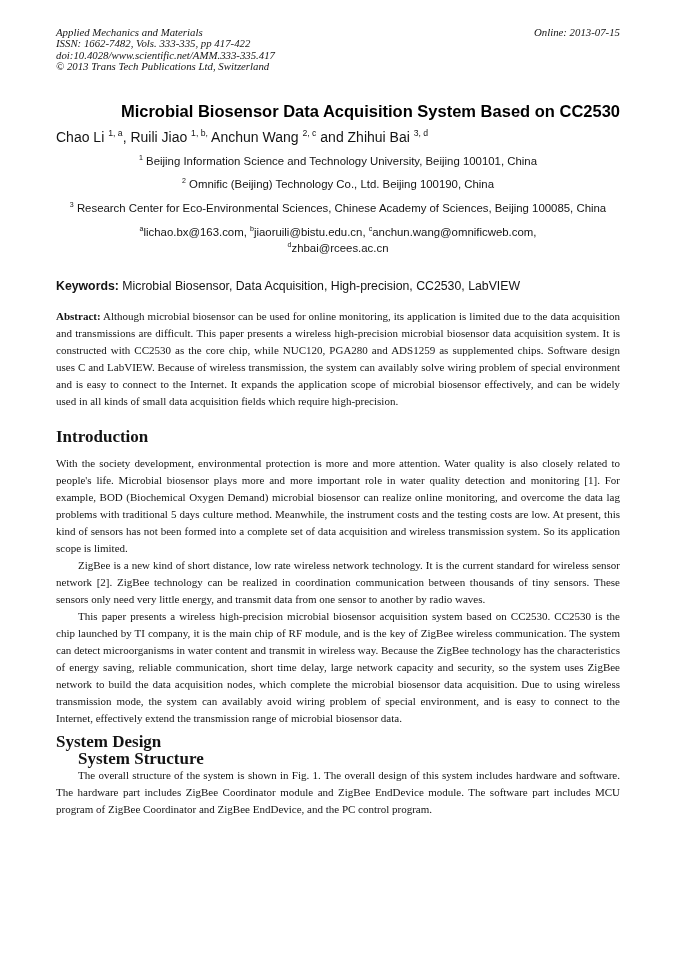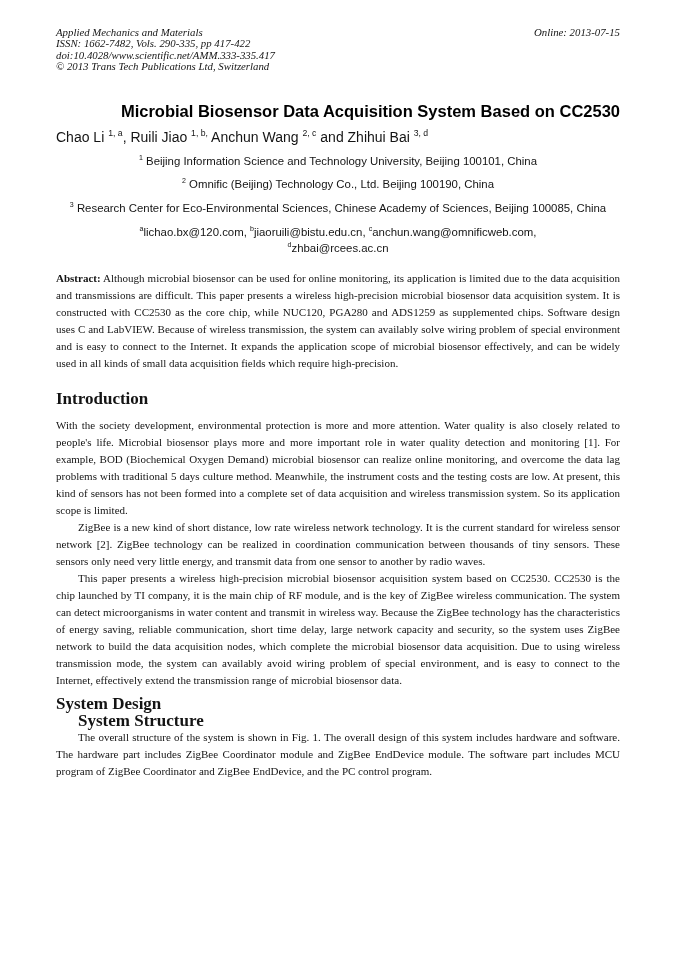--- a/index.html
+++ b/index.html
@@ -90,21 +90,21 @@
   .h-sub { padding-left: 22px; }
 </style>
 </head>
 <body>
 
 <div class="page">
 
   <div class="hdr">
     <div class="hdr-left">
       <div>Applied Mechanics and Materials</div>
-      <div>ISSN: 1662-7482, Vols. 290-335, pp 417-422</div>
+      <div>ISSN: 1662-7482, Vols. 333-335, pp 417-422</div>
       <div>doi:10.4028/www.scientific.net/AMM.333-335.417</div>
       <div>© 2013 Trans Tech Publications Ltd, Switzerland</div>
     </div>
     <div class="hdr-right">Online: 2013-07-15</div>
   </div>
 
   <div class="title">Microbial Biosensor Data Acquisition System Based on CC2530</div>
 
   <div class="byline">
     <span>Chao Li </span><sup>1, a</sup><span>, </span><span>Ruili Jiao </span><sup>1, b,</sup><span> </span><span>Anchun Wang </span><sup>2, c</sup><span> and </span><span>Zhihui Bai </span><sup>3, d</sup>
@@ -117,27 +117,30 @@
     <sup>2</sup><span> Omnific (Beijing) Technology Co., Ltd. Beijing 100190, China</span>
   </div>
   <div class="affil">
     <div class="affil-wrap">
       <sup>3</sup><span> Research Center for Eco-Environmental Sciences, Chinese Academy of Sciences, Beijing 100085, China</span>
     </div>
   </div>
 
   <div class="emails">
     <div>
-      <sup>a</sup><span>lichao.bx@120.com</span><span>, </span><sup>b</sup><span>jiaoruili@bistu.edu.cn</span><span>, </span><sup>c</sup><span>anchun.wang@omnificweb.com</span><span>,</span>
+      <sup>a</sup><span>lichao.bx@163.com</span><span>, </span><sup>b</sup><span>jiaoruili@bistu.edu.cn</span><span>, </span><sup>c</sup><span>anchun.wang@omnificweb.com</span><span>,</span>
     </div>
     <div>
       <sup>d</sup><span>zhbai@rcees.ac.cn</span>
     </div>
   </div>
 
+  <div class="keywords">
+    <span class="lbl">Keywords:</span><span> Microbial Biosensor, Data Acquisition, High-precision, CC2530, LabVIEW</span>
+  </div>
 
   <p class="para abstract">
     <span class="lbl">Abstract:</span><span> Although microbial biosensor can be used for online monitoring, its application is limited due to the data acquisition and transmissions are difficult. This paper presents a wireless high-precision microbial biosensor data acquisition system. It is constructed with CC2530 as the core chip, while NUC120, PGA280 and ADS1259 as supplemented chips. Software design uses C and LabVIEW. Because of wireless transmission, the system can availably solve wiring problem of special environment and is easy to connect to the Internet. It expands the application scope of microbial biosensor effectively, and can be widely used in all kinds of small data acquisition fields which require high-precision.</span>
   </p>
 
   <p class="sec-h h-intro">Introduction</p>
   <p class="para">With the society development, environmental protection is more and more attention. Water quality is also closely related to people's life. Microbial biosensor plays more and more important role in water quality detection and monitoring [1]. For example, BOD (Biochemical Oxygen Demand) microbial biosensor can realize online monitoring, and overcome the data lag problems with traditional 5 days culture method. Meanwhile, the instrument costs and the testing costs are low. At present, this kind of sensors has not been formed into a complete set of data acquisition and wireless transmission system. So its application scope is limited.</p>
   <p class="para indent">ZigBee is a new kind of short distance, low rate wireless network technology. It is the current standard for wireless sensor network [2]. ZigBee technology can be realized in coordination communication between thousands of tiny sensors. These sensors only need very little energy, and transmit data from one sensor to another by radio waves.</p>
   <p class="para indent">This paper presents a wireless high-precision microbial biosensor acquisition system based on CC2530. CC2530 is the chip launched by TI company, it is the main chip of RF module, and is the key of ZigBee wireless communication. The system can detect microorganisms in water content and transmit in wireless way. Because the ZigBee technology has the characteristics of energy saving, reliable communication, short time delay, large network capacity and security, so the system uses ZigBee network to build the data acquisition nodes, which complete the microbial biosensor data acquisition. Due to using wireless transmission mode, the system can availably avoid wiring problem of special environment, and is easy to connect to the Internet, effectively extend the transmission range of microbial biosensor data.</p>
 

